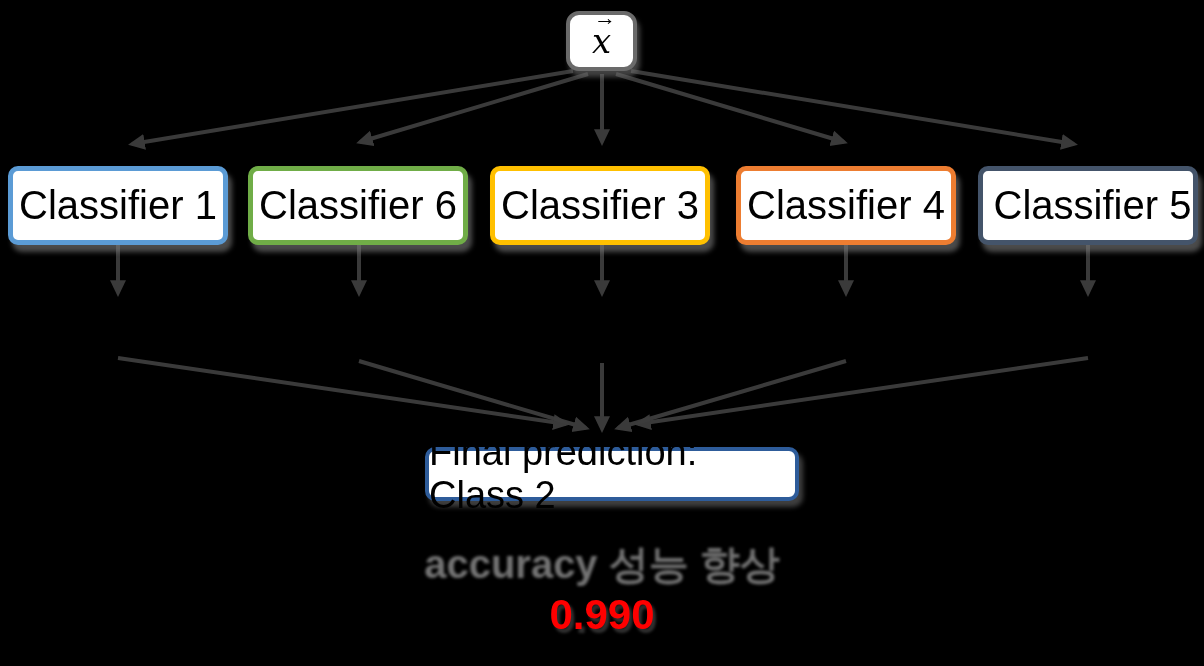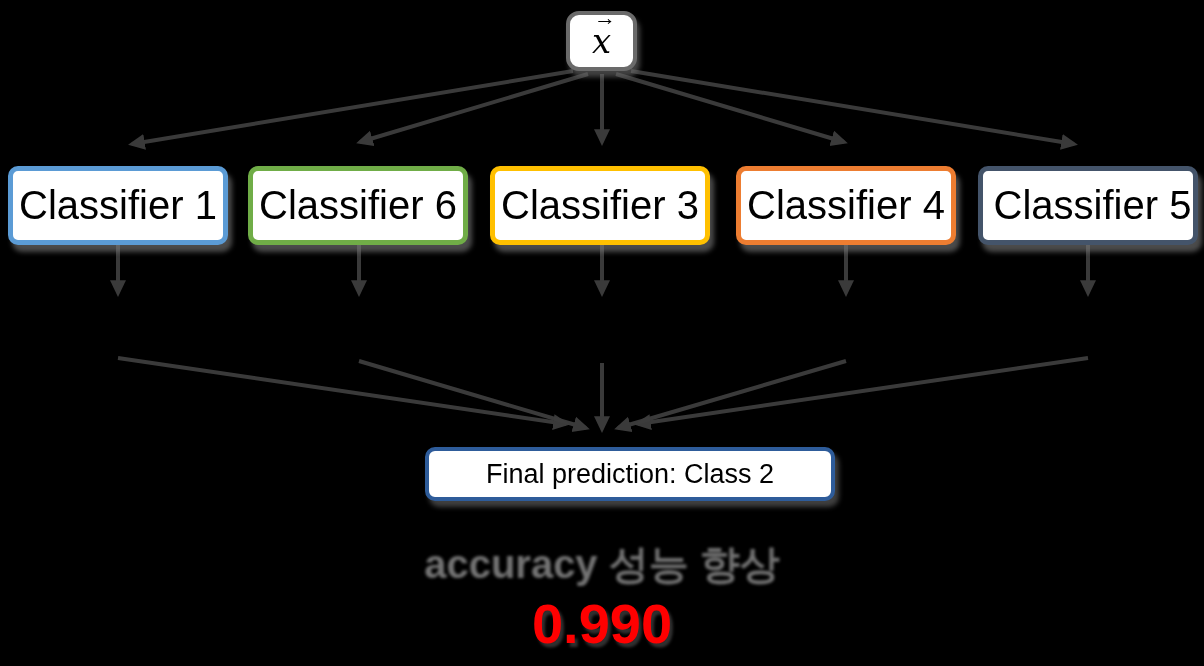--- a/index.html
+++ b/index.html
@@ -36,37 +36,37 @@
     letter-spacing:-2px;
   }
   .cls{
     top:166px;width:220px;height:79px;
     border:5px solid #0369a1;border-radius:10px;
     font-size:40px;
     box-shadow:4px 7px 5px rgba(125,125,125,.6);
   }
   .c1{left:8px;} .c2{left:248px;} .c3{left:490px;} .c4{left:736px;} .c5{left:978px;}
   .final{
-    left:425px;top:447px;width:410px;height:54px;
+    left:425px;top:447px;width:374px;height:54px;
     border:4px solid #d946ef;border-radius:10px;
-    font-size:27px;
+    font-size:38px;
     box-shadow:4px 6px 5px rgba(115,115,115,.55);
   }
   .caption{
     position:absolute;left:0;right:0;top:537px;
     text-align:center;
     font-size:40px;font-weight:700;
     color:#7e7e7e;
     filter:blur(1.8px);
     opacity:.92;
   }
   .score{
     position:absolute;left:0;right:0;top:591px;
     text-align:center;
-    font-size:56px;font-weight:700;
+    font-size:42px;font-weight:700;
     color:#ff0000;
     text-shadow:3px 4px 3px rgba(90,90,90,.55);
   }
 </style>
 </head>
 <body>
 
 <div class="canvas">
 
   <svg class="arrows" viewBox="0 0 1204 666">

